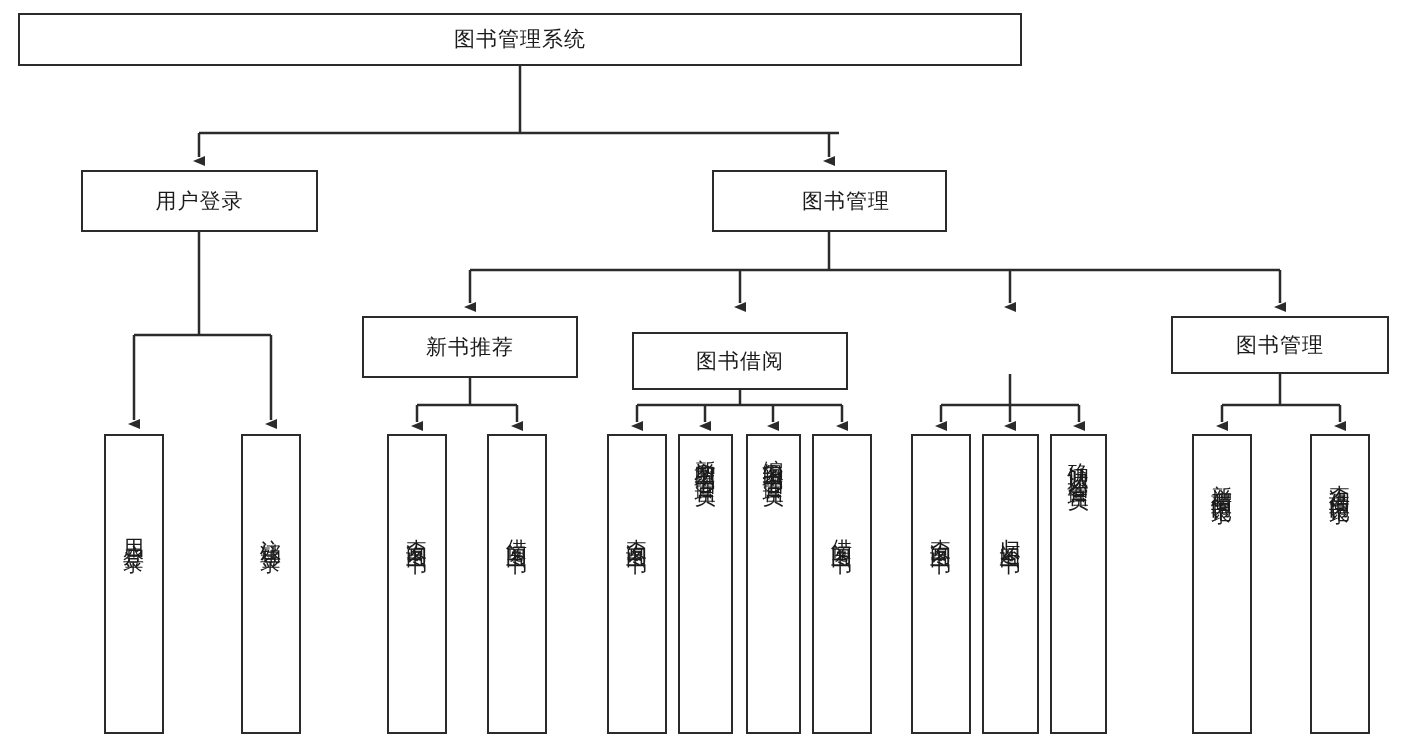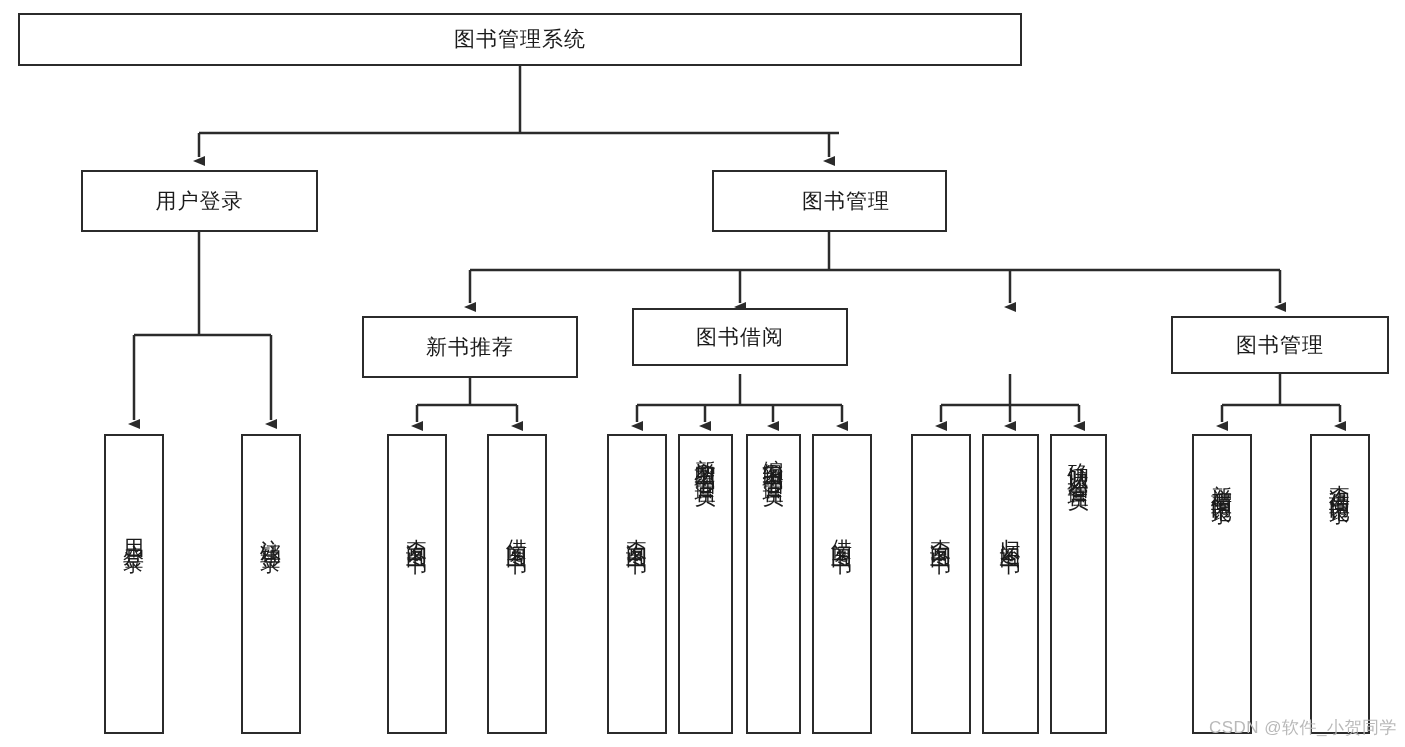--- a/index.html
+++ b/index.html
@@ -137,21 +137,21 @@
   <div class="node horiz" style="left:81px; top:170px; width:237px; height:62px;">
     <span class="label">用户登录</span>
   </div>
   <div class="node horiz" style="left:712px; top:170px; width:235px; height:62px;padding-left:33px;">
     <span class="label">图书管理</span>
   </div>
 
   <div class="node horiz" style="left:362px; top:316px; width:216px; height:62px;">
     <span class="label">新书推荐</span>
   </div>
-  <div class="node horiz" style="left:632px; top:308px; width:216px; height:58px;">
+  <div class="node horiz" style="left:632px; top:332px; width:216px; height:58px;">
     <span class="label">图书借阅</span>
   </div>
   <div class="node horiz" style="left:1171px; top:316px; width:218px; height:58px;">
     <span class="label">图书管理</span>
   </div>
 
   <div class="node vert" style="left:104px; top:434px; width:60px; height:300px; padding-top:86px;">
     <span class="label">用户登录</span>
   </div>
   <div class="node vert" style="left:241px; top:434px; width:60px; height:300px; padding-top:86px;">
@@ -188,15 +188,14 @@
     <span class="label">确认归还（管理员）</span>
   </div>
 
   <div class="node vert tall" style="left:1192px; top:434px; width:60px; height:300px; padding-top:32px;">
     <span class="label">新增借阅记录</span>
   </div>
   <div class="node vert tall" style="left:1310px; top:434px; width:60px; height:300px; padding-top:32px;">
     <span class="label">查询借阅记录</span>
   </div>
 
-  <div id="watermark">CSDN @软件_小贺同学</div>
 
 </div>
 
 </body></html>

